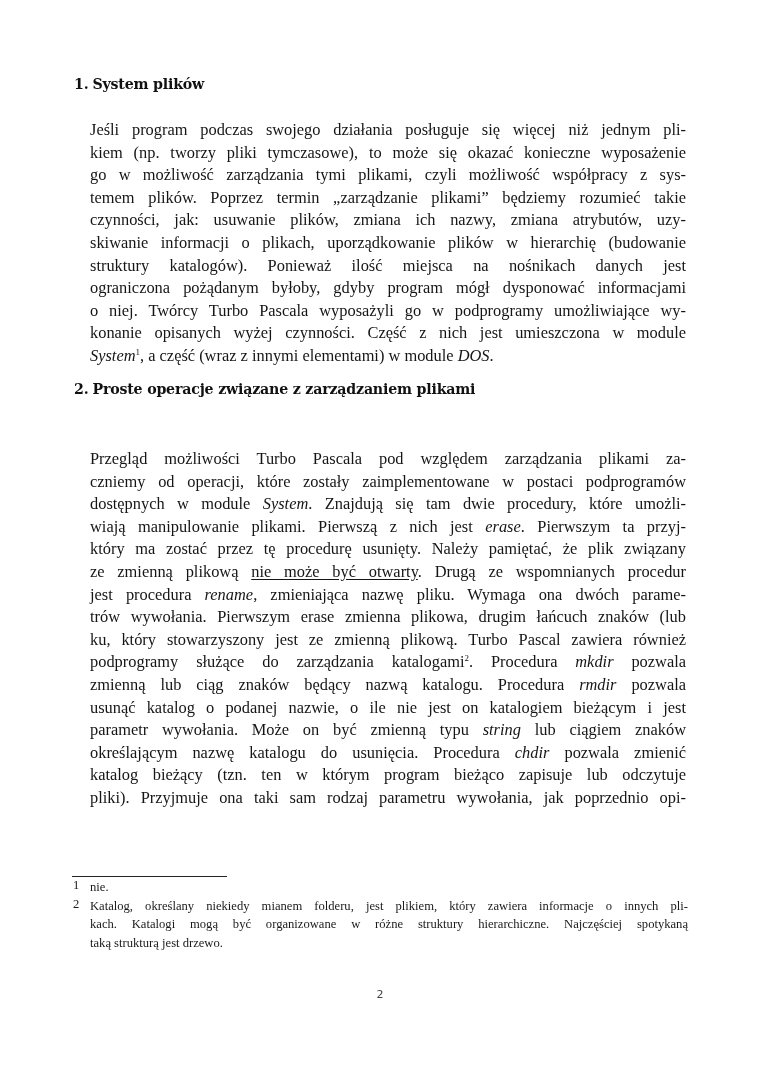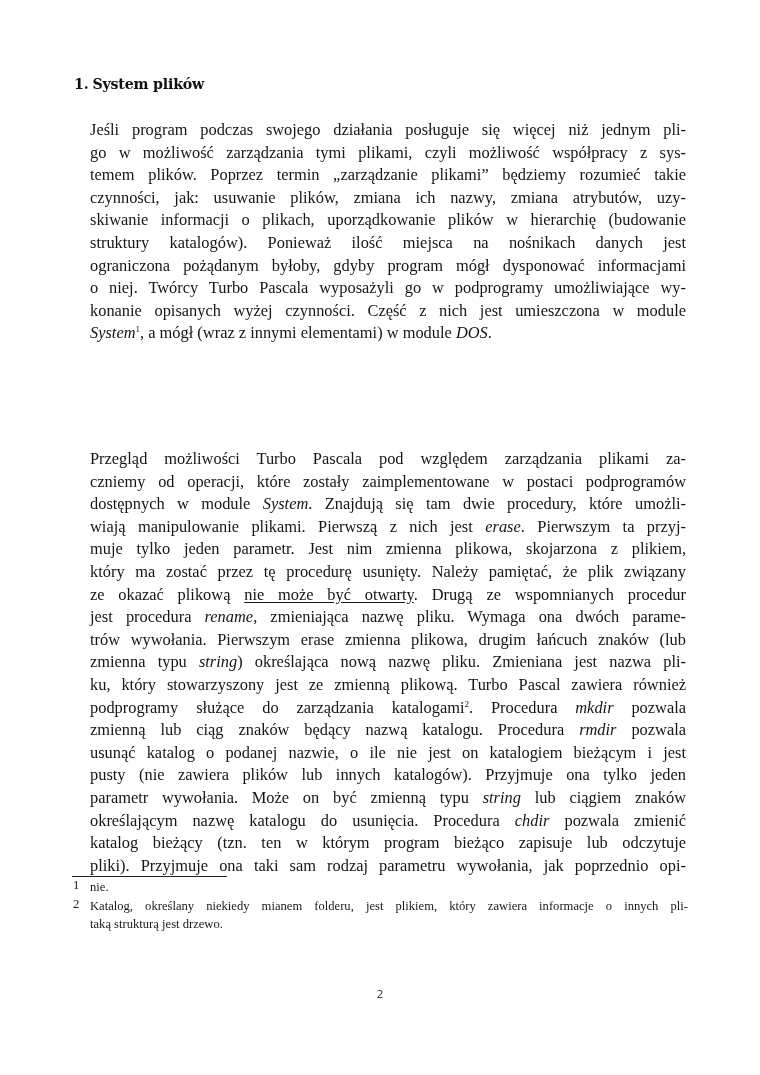--- a/index.html
+++ b/index.html
@@ -106,62 +106,64 @@
 <body>
 
 <div class="page">
 
   <div class="heading" style="top:76px;">
     <span class="num">1.</span><span>System plików</span>
   </div>
 
   <div class="para" style="top:119px;">
     <div class="line"><span>Jeśli program podczas swojego działania posługuje się więcej niż jednym pli-</span></div>
+    <div class="line"><span>kiem (np. tworzy pliki tymczasowe), to może się okazać konieczne wyposażenie</span></div>
     <div class="line"><span>go w możliwość zarządzania tymi plikami, czyli możliwość współpracy z sys-</span></div>
     <div class="line"><span>temem plików. Poprzez termin „zarządzanie plikami” będziemy rozumieć takie</span></div>
     <div class="line"><span>czynności, jak: usuwanie plików, zmiana ich nazwy, zmiana atrybutów, uzy-</span></div>
     <div class="line"><span>skiwanie informacji o plikach, uporządkowanie plików w hierarchię (budowanie</span></div>
     <div class="line"><span>struktury katalogów). Ponieważ ilość miejsca na nośnikach danych jest</span></div>
     <div class="line"><span>ograniczona pożądanym byłoby, gdyby program mógł dysponować informacjami</span></div>
     <div class="line"><span>o niej. Twórcy Turbo Pascala wyposażyli go w podprogramy umożliwiające wy-</span></div>
     <div class="line"><span>konanie opisanych wyżej czynności. Część z nich jest umieszczona w module</span></div>
-    <div class="line last"><i>System</i><sup>1</sup><span>, a mógł (wraz z innymi elementami) w module </span><i>DOS</i><span>.</span></div>
+    <div class="line last"><i>System</i><sup>1</sup><span>, a część (wraz z innymi elementami) w module </span><i>DOS</i><span>.</span></div>
   </div>
 
+  <div class="heading" style="top:381px;">
+    <span class="num">2.</span><span>Proste operacje związane z zarządzaniem plikami</span>
+  </div>
 
   <div class="para" style="top:448px;">
     <div class="line"><span>Przegląd możliwości Turbo Pascala pod względem zarządzania plikami za-</span></div>
     <div class="line"><span>czniemy od operacji, które zostały zaimplementowane w postaci podprogramów</span></div>
     <div class="line"><span>dostępnych w module </span><i>System</i><span>. Znajdują się tam dwie procedury, które umożli-</span></div>
     <div class="line"><span>wiają manipulowanie plikami. Pierwszą z nich jest </span><i>erase</i><span>. Pierwszym ta przyj-</span></div>
-    <div class="line"><span>muje tylko jeden parametr. Jest nim zmienna plikowa, skojarzona z plikiem,</span></div>
     <div class="line"><span>który ma zostać przez tę procedurę usunięty. Należy pamiętać, że plik związany</span></div>
-    <div class="line"><span>ze okazać plikową </span><u>nie może być otwarty</u><span>. Drugą ze wspomnianych procedur</span></div>
+    <div class="line"><span>ze zmienną plikową </span><u>nie może być otwarty</u><span>. Drugą ze wspomnianych procedur</span></div>
     <div class="line"><span>jest procedura </span><i>rename</i><span>, zmieniająca nazwę pliku. Wymaga ona dwóch parame-</span></div>
     <div class="line"><span>trów wywołania. Pierwszym erase zmienna plikowa, drugim łańcuch znaków (lub</span></div>
-    <div class="line"><span>zmienna typu </span><i>string</i><span>) określająca nową nazwę pliku. Zmieniana jest nazwa pli-</span></div>
     <div class="line"><span>ku, który stowarzyszony jest ze zmienną plikową. Turbo Pascal zawiera również</span></div>
     <div class="line"><span>podprogramy służące do zarządzania katalogami</span><sup>2</sup><span>. Procedura </span><i>mkdir</i><span> pozwala</span></div>
     <div class="line"><span>zmienną lub ciąg znaków będący nazwą katalogu. Procedura </span><i>rmdir</i><span> pozwala</span></div>
     <div class="line"><span>usunąć katalog o podanej nazwie, o ile nie jest on katalogiem bieżącym i jest</span></div>
-    <div class="line"><span>pusty (nie zawiera plików lub innych katalogów). Przyjmuje ona tylko jeden</span></div>
     <div class="line"><span>parametr wywołania. Może on być zmienną typu </span><i>string</i><span> lub ciągiem znaków</span></div>
     <div class="line"><span>określającym nazwę katalogu do usunięcia. Procedura </span><i>chdir</i><span> pozwala zmienić</span></div>
     <div class="line"><span>katalog bieżący (tzn. ten w którym program bieżąco zapisuje lub odczytuje</span></div>
     <div class="line"><span>pliki). Przyjmuje ona taki sam rodzaj parametru wywołania, jak poprzednio opi-</span></div>
   </div>
 
   <div class="fn-rule"></div>
 
   <div class="footnotes">
     <div class="fn">
       <span class="fn-num">1</span>
       <div class="line last"><span>nie.</span></div>
     </div>
     <div class="fn">
       <span class="fn-num">2</span>
       <div class="line"><span>Katalog, określany niekiedy mianem folderu, jest plikiem, który zawiera informacje o innych pli-</span></div>
+      <div class="line"><span>kach. Katalogi mogą być organizowane w różne struktury hierarchiczne. Najczęściej spotykaną</span></div>
       <div class="line last"><span>taką strukturą jest drzewo.</span></div>
     </div>
   </div>
 
   <div class="page-number">2</div>
 </div>
 
 </body></html>

